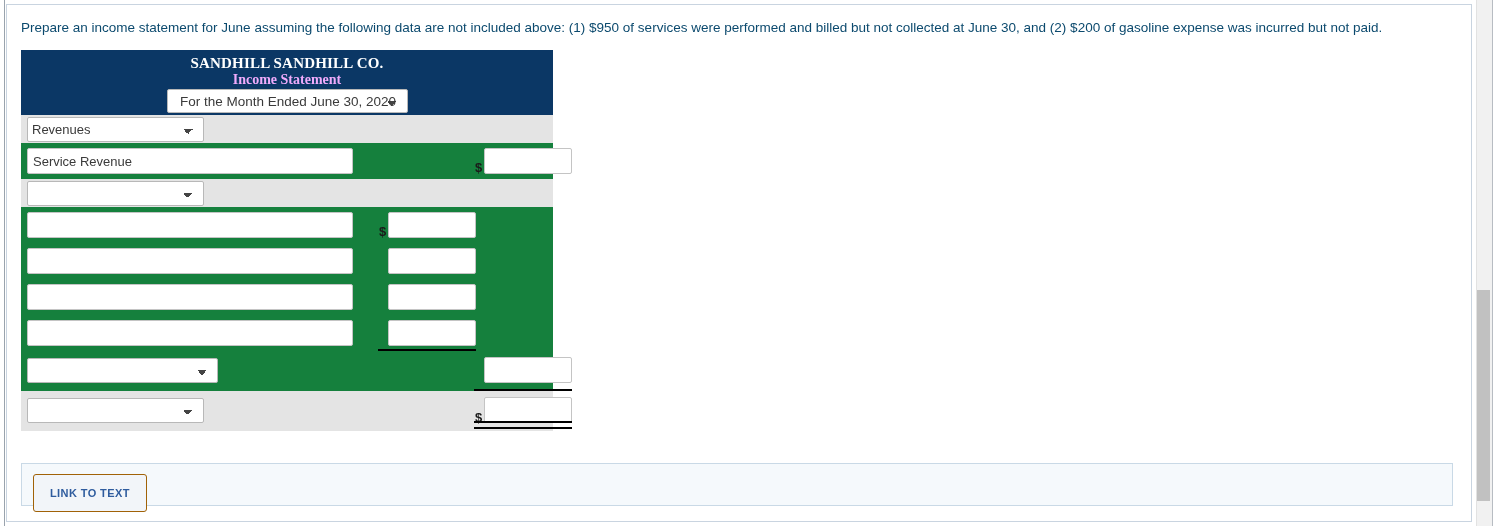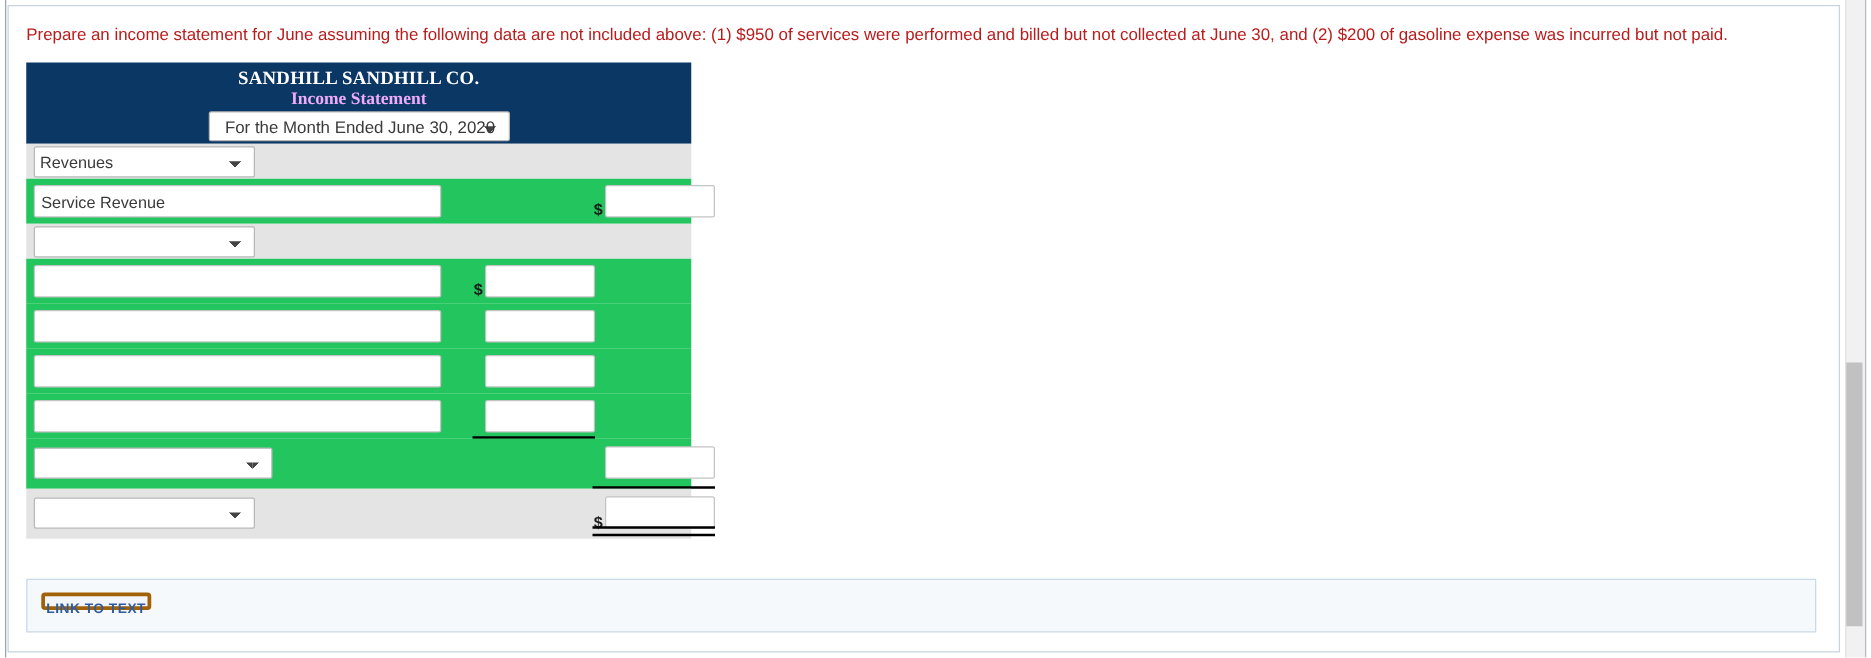--- a/index.html
+++ b/index.html
@@ -65,37 +65,37 @@
     box-sizing: border-box;
   }
 
   
   .question-text {
     position: absolute;
     left: 21px; top: 19px;
     width: 1420px;
     font-size: 13.5px;
     line-height: 18px;
-    color: #b91c1c;
+    color: #0c4a6e;
     white-space: nowrap;
   }
 
   
   .statement {
     position: absolute;
     left: 21px; top: 50px;
     width: 532px;
   }
   .row {
     position: relative;
     width: 532px;
     box-sizing: border-box;
   }
   .row.shaded { background: #e4e4e4; }
-  .row.plain  { background: #22c55e; }
+  .row.plain  { background: #15803d; }
 
   
   .hdr-band {
     background: #0b3765;
     height: 65px;
     width: 532px;
     position: relative;
     text-align: center;
   }
   .hdr-company {
@@ -188,24 +188,24 @@
     position: absolute;
     left: 21px; top: 463px;
     width: 1432px; height: 43px;
     background: #f5f9fc;
     border: 1px solid #c9d9e6;
     box-sizing: border-box;
   }
   .link-btn {
     position: absolute;
     left: 11px; top: 10px;
-    height: 14px;
-    padding: 0 1px;
+    height: 38px;
+    padding: 0 16px;
     background: #f2f5f9;
-    border: 3px solid #a16207;
+    border: 1px solid #a16207;
     border-radius: 3px;
     font-family: "Liberation Sans", sans-serif;
     font-size: 11px;
     font-weight: bold;
     letter-spacing: .4px;
     color: #2f5c9e;
     cursor: pointer;
     line-height: 20px;
   }
 </style>

